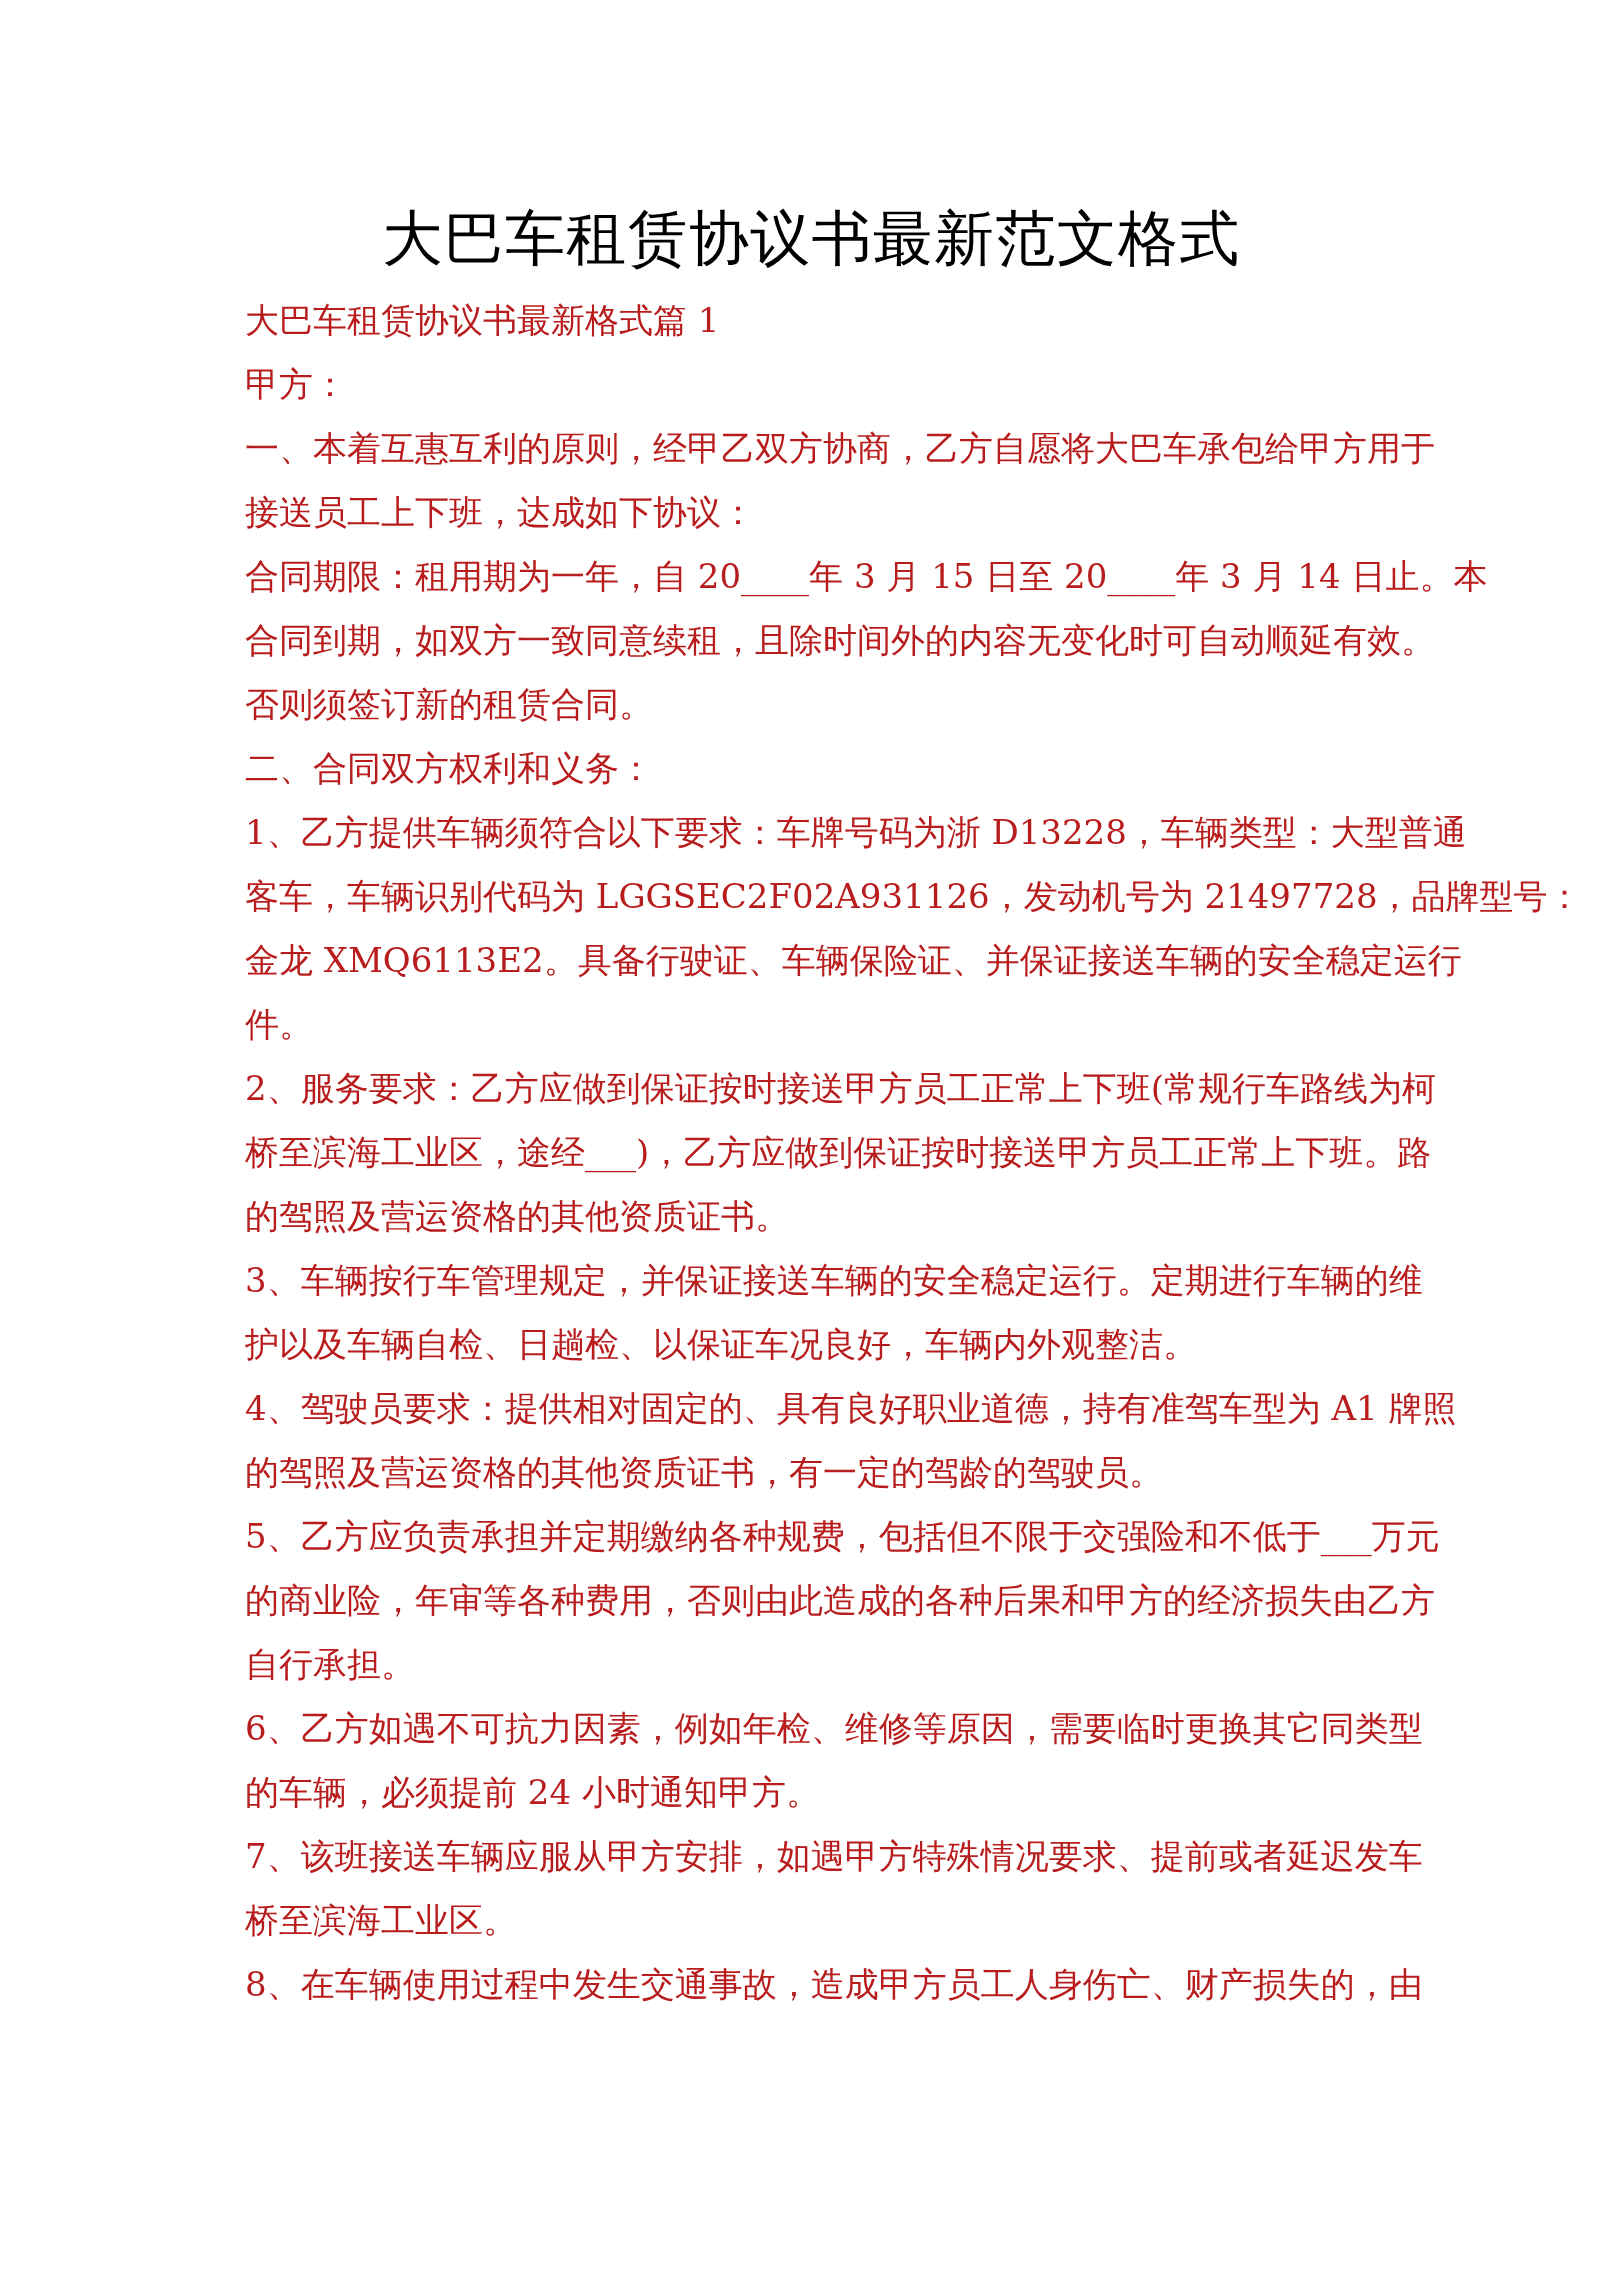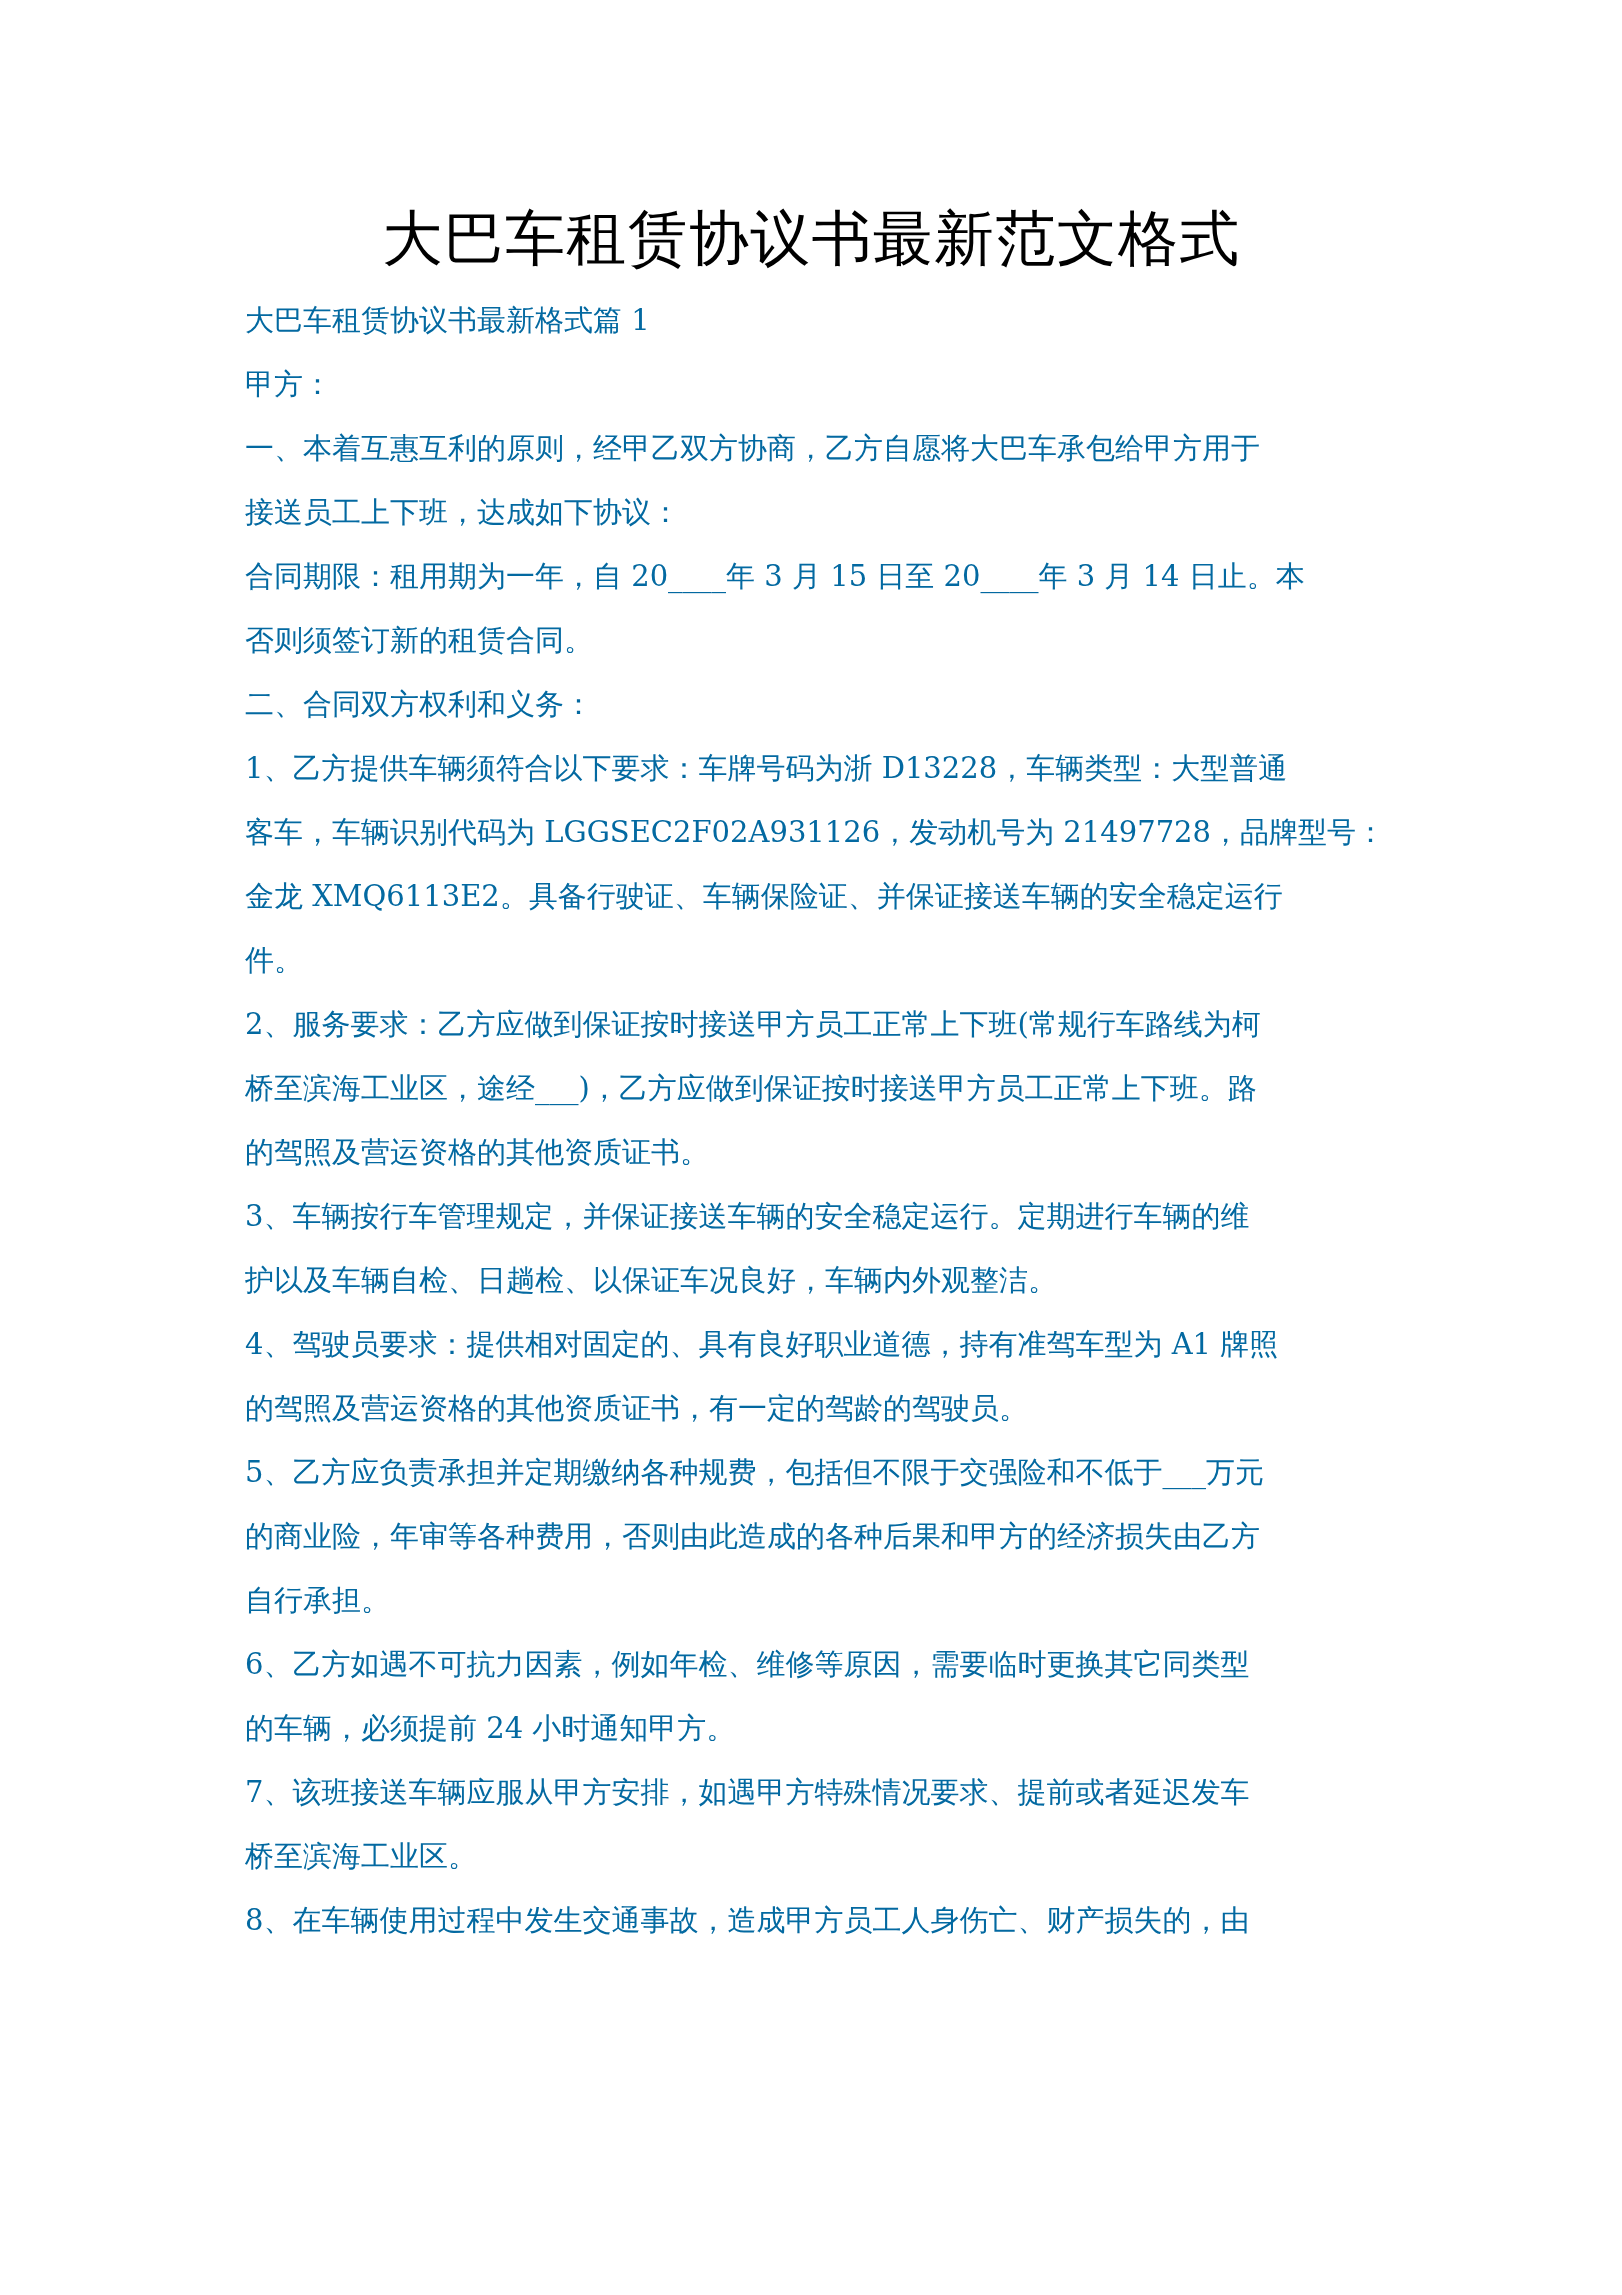--- a/index.html
+++ b/index.html
@@ -10,35 +10,36 @@
       font-family: "DejaVu Serif", "Liberation Serif", serif;
       padding-left: 44px;
     }
     .title {
       position: absolute; top: 196px; left: 0; width: 1623px;
       text-align: center; font-size: 60px; line-height: 85px;
       letter-spacing: 1.3px; color: #000;
     }
     .body {
       position: absolute; left: 245px; top: 288px; width: 1142px;
-      font-size: 29px; line-height: 64px; color: #0369a1;
+      font-size: 34px; line-height: 64px; color: #b91c1c;
     }
     .line { white-space: pre; height: 64px; overflow: visible; }
   </style>
 </head>
 <body>
 
 <div class="page">
   <div class="title">大巴车租赁协议书最新范文格式</div>
   <div class="body">
     <div class="line">大巴车租赁协议书最新格式篇 1</div>
     <div class="line">甲方：</div>
     <div class="line">一、本着互惠互利的原则，经甲乙双方协商，乙方自愿将大巴车承包给甲方用于</div>
     <div class="line">接送员工上下班，达成如下协议：</div>
     <div class="line">合同期限：租用期为一年，自 20____年 3 月 15 日至 20____年 3 月 14 日止。本</div>
+    <div class="line">合同到期，如双方一致同意续租，且除时间外的内容无变化时可自动顺延有效。</div>
     <div class="line">否则须签订新的租赁合同。</div>
     <div class="line">二、合同双方权利和义务：</div>
     <div class="line">1、乙方提供车辆须符合以下要求：车牌号码为浙 D13228，车辆类型：大型普通</div>
     <div class="line">客车，车辆识别代码为 LGGSEC2F02A931126，发动机号为 21497728，品牌型号：</div>
     <div class="line">金龙 XMQ6113E2。具备行驶证、车辆保险证、并保证接送车辆的安全稳定运行</div>
     <div class="line">件。</div>
     <div class="line">2、服务要求：乙方应做到保证按时接送甲方员工正常上下班(常规行车路线为柯</div>
     <div class="line">桥至滨海工业区，途经___)，乙方应做到保证按时接送甲方员工正常上下班。路</div>
     <div class="line">的驾照及营运资格的其他资质证书。</div>
     <div class="line">3、车辆按行车管理规定，并保证接送车辆的安全稳定运行。定期进行车辆的维</div>

